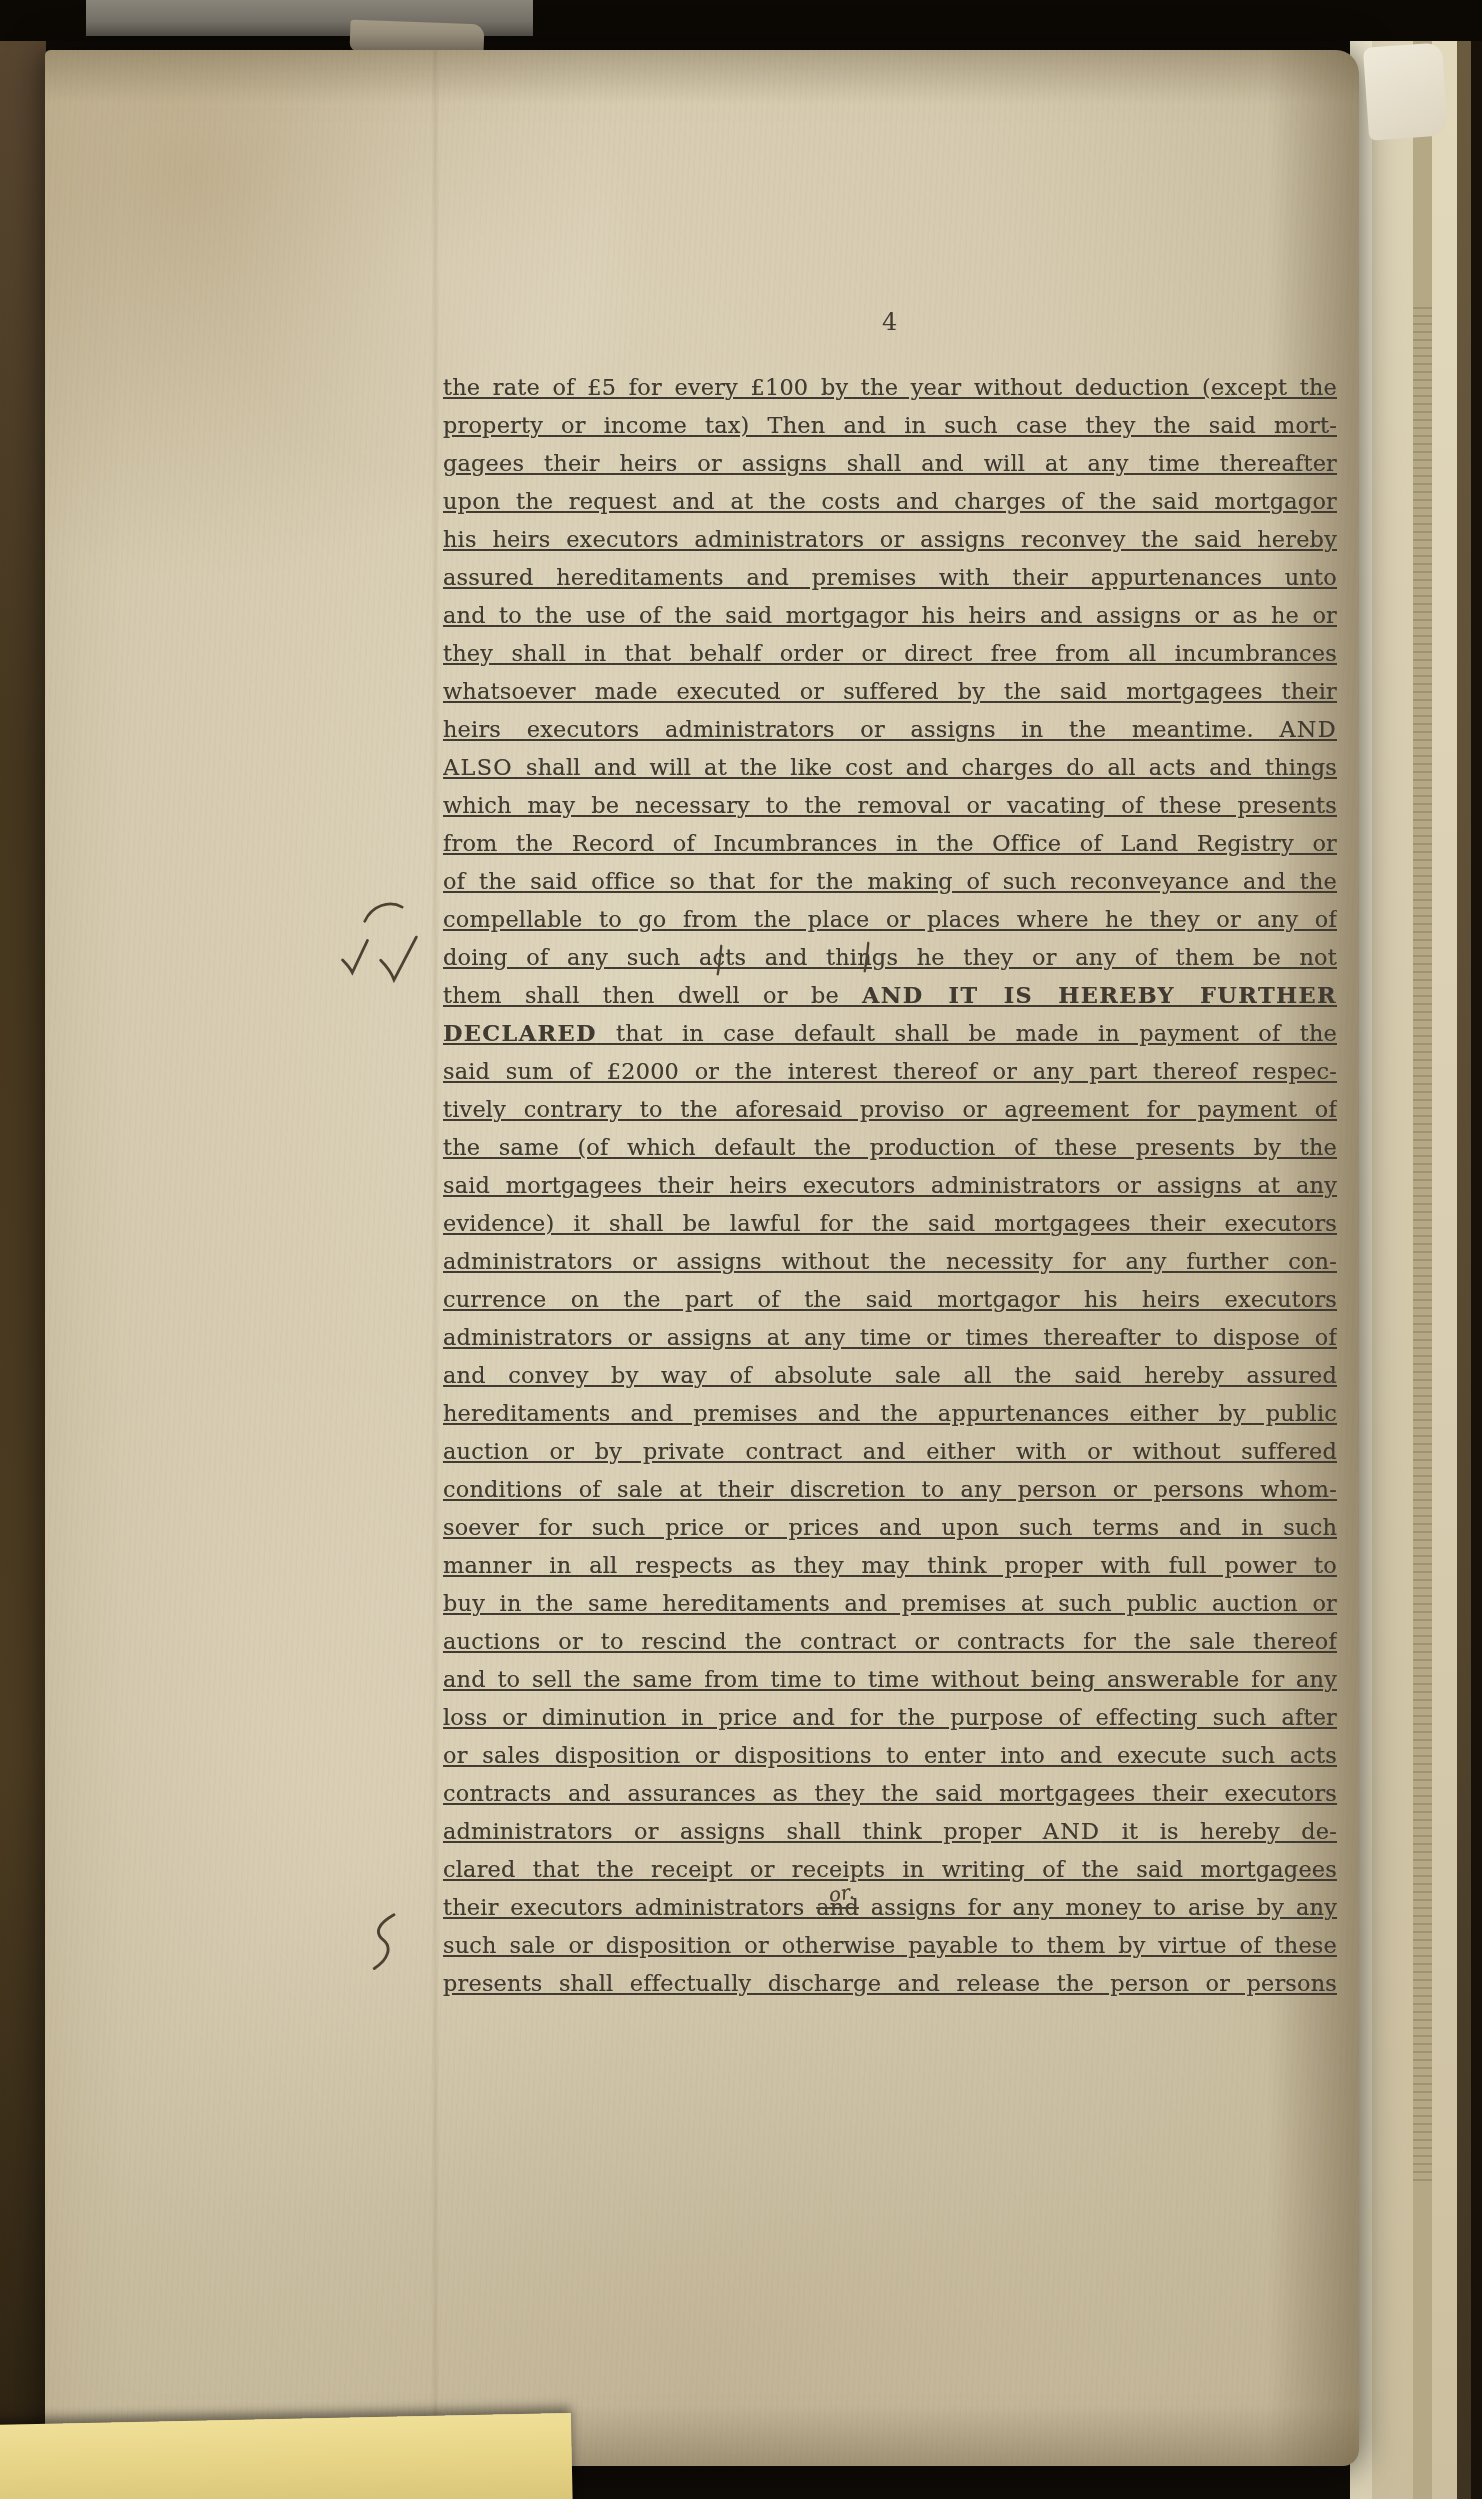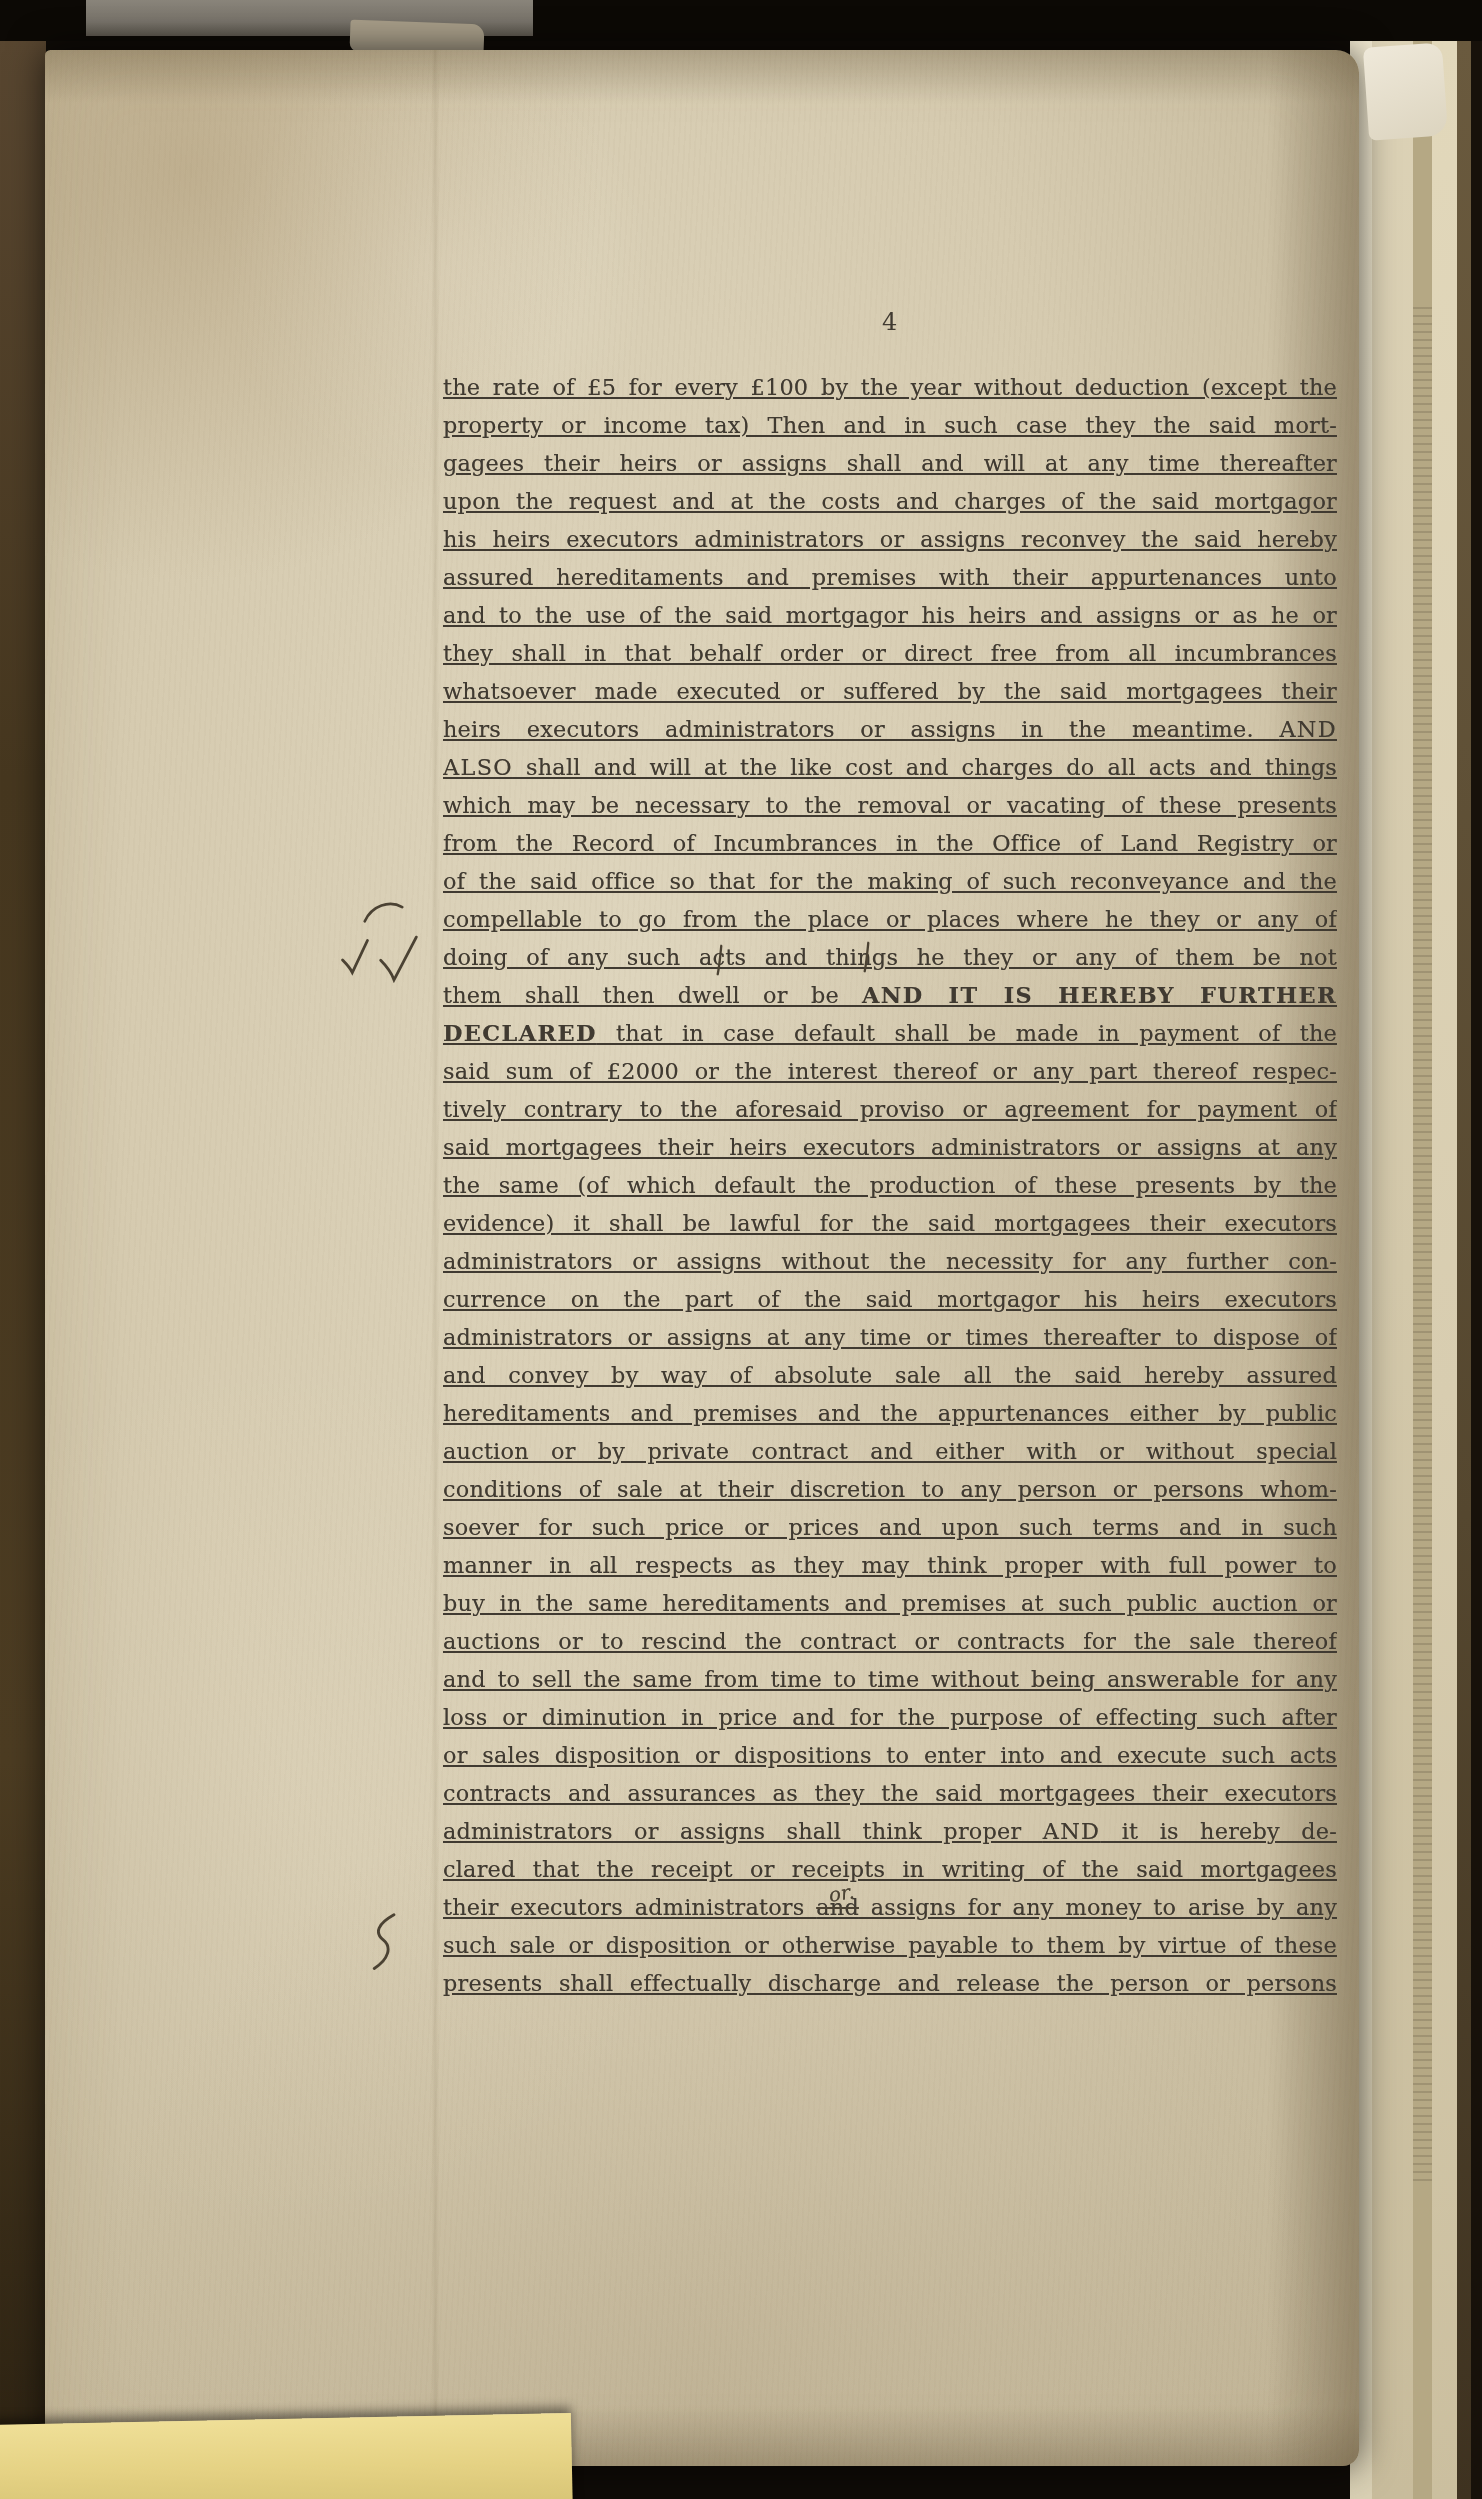--- a/index.html
+++ b/index.html
@@ -130,29 +130,29 @@
         <div class="tline"><span class="ccaps">ALSO</span><span> shall and will at the like cost and charges do all acts and things</span></div>
         <div class="tline"><span>which may be necessary to the removal or vacating of these presents</span></div>
         <div class="tline"><span>from the Record of Incumbrances in the Office of Land Registry or</span></div>
         <div class="tline"><span>of the said office so that for the making of such reconveyance and the</span></div>
         <div class="tline"><span>compellable to go from the place or places where he they or any of</span></div>
         <div class="tline"><span>doing of any such acts and things he they or any of them be not</span></div>
         <div class="tline"><span>them shall then dwell or be </span><span class="bcaps">AND IT IS HEREBY FURTHER</span></div>
         <div class="tline"><span class="bcaps">DECLARED</span><span> that in case default shall be made in payment of the</span></div>
         <div class="tline"><span>said sum of £2000 or the interest thereof or any part thereof respec-</span></div>
         <div class="tline"><span>tively contrary to the aforesaid proviso or agreement for payment of</span></div>
+        <div class="tline"><span>the same (of which default the production of these presents by the</span></div>
         <div class="tline"><span>said mortgagees their heirs executors administrators or assigns at any</span></div>
-        <div class="tline"><span>the same (of which default the production of these presents by the</span></div>
         <div class="tline"><span>evidence) it shall be lawful for the said mortgagees their executors</span></div>
         <div class="tline"><span>administrators or assigns without the necessity for any further con-</span></div>
         <div class="tline"><span>currence on the part of the said mortgagor his heirs executors</span></div>
         <div class="tline"><span>administrators or assigns at any time or times thereafter to dispose of</span></div>
         <div class="tline"><span>and convey by way of absolute sale all the said hereby assured</span></div>
         <div class="tline"><span>hereditaments and premises and the appurtenances either by public</span></div>
-        <div class="tline"><span>auction or by private contract and either with or without special</span></div>
+        <div class="tline"><span>auction or by private contract and either with or without suffered</span></div>
         <div class="tline"><span>conditions of sale at their discretion to any person or persons whom-</span></div>
         <div class="tline"><span>soever for such price or prices and upon such terms and in such</span></div>
         <div class="tline"><span>manner in all respects as they may think proper with full power to</span></div>
         <div class="tline"><span>buy in the same hereditaments and premises at such public auction or</span></div>
         <div class="tline"><span>auctions or to rescind the contract or contracts for the sale thereof</span></div>
         <div class="tline"><span>and to sell the same from time to time without being answerable for any</span></div>
         <div class="tline"><span>loss or diminution in price and for the purpose of effecting such after</span></div>
         <div class="tline"><span>or sales disposition or dispositions to enter into and execute such acts</span></div>
         <div class="tline"><span>contracts and assurances as they the said mortgagees their executors</span></div>
         <div class="tline"><span>administrators or assigns shall think proper </span><span class="ccaps">AND</span><span> it is hereby de-</span></div>

